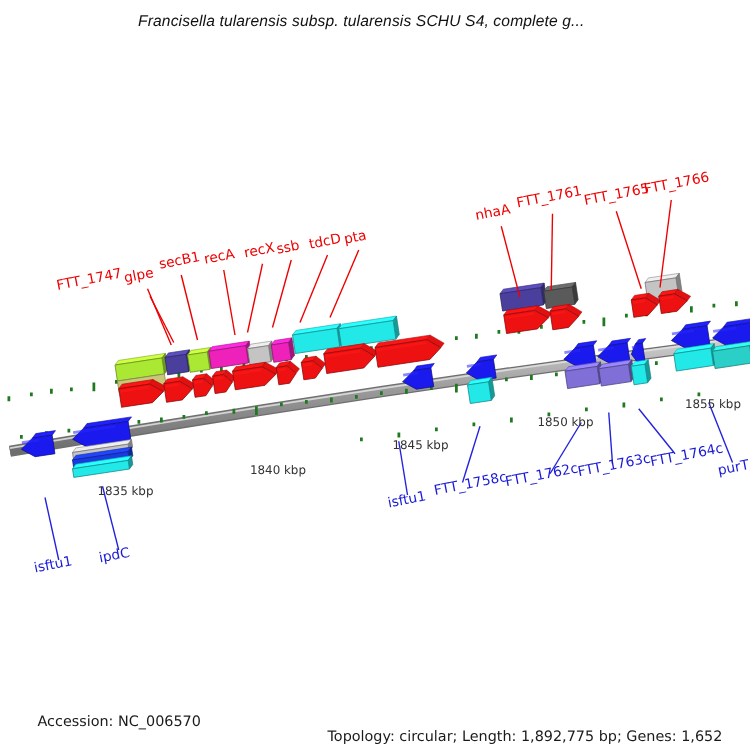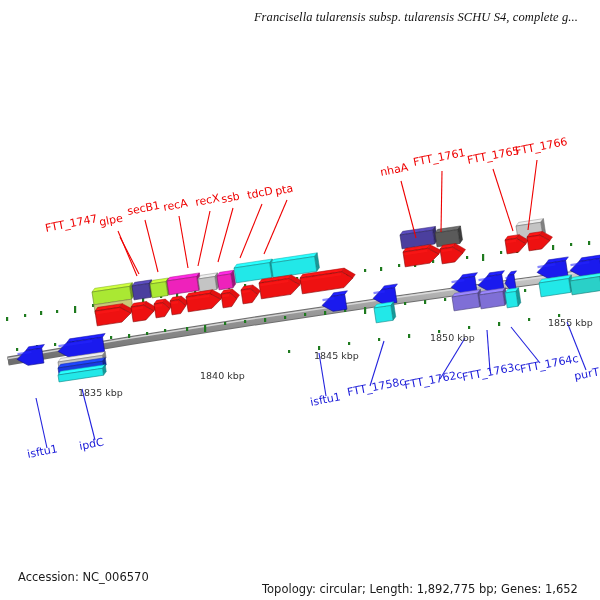--- a/index.html
+++ b/index.html
@@ -9,35 +9,35 @@
     background:#ffffff;
     font-family:"DejaVu Sans","Liberation Sans",sans-serif;
     overflow:hidden;
     position:relative;
   }
   #viewer{position:absolute;left:0;top:0;width:600px;height:600px;}
 
   
   #title{
     position:absolute;left:0;top:10px;width:578px;
-    text-align:right;
-    font-family:Liberation Serif, serif;
+    text-align:center;
+    font-family:Liberation Sans, sans-serif;
     font-style:italic;
     font-size:12.5px;
     color:#111;
     letter-spacing:.1px;
     white-space:nowrap;
   }
 
   
   #statusbar{
     position:absolute;left:0;top:570px;width:600px;height:22px;
     font-size:11.5px;color:#1a1a1a;
   }
-  #accession{position:absolute;left:18px;top:0;}
+  #accession{position:absolute;left:30px;top:0;}
   #topology{position:absolute;left:262px;top:12px;white-space:nowrap;}
 
   
   svg#canvas{position:absolute;left:0;top:0;width:600px;height:600px;}
 
   .lbl{font-family:"DejaVu Sans","Liberation Sans",sans-serif;font-size:11px;}
   .lbl-red{fill:#ee0000;}
   .lbl-blue{fill:#1919d8;}
   .lbl-scale{fill:#333333;font-size:9.5px;}
   .lead-red{stroke:#ee0000;stroke-width:1.1;fill:none;}

